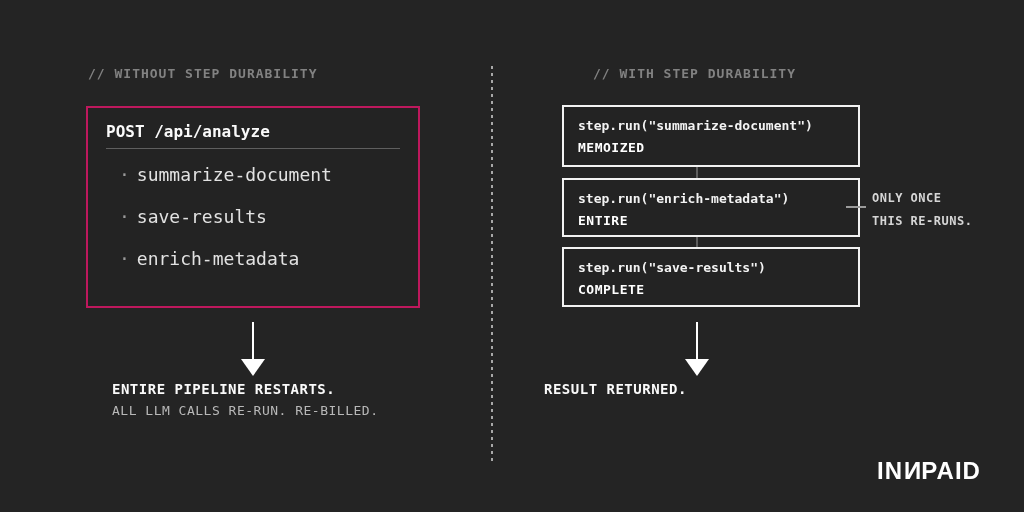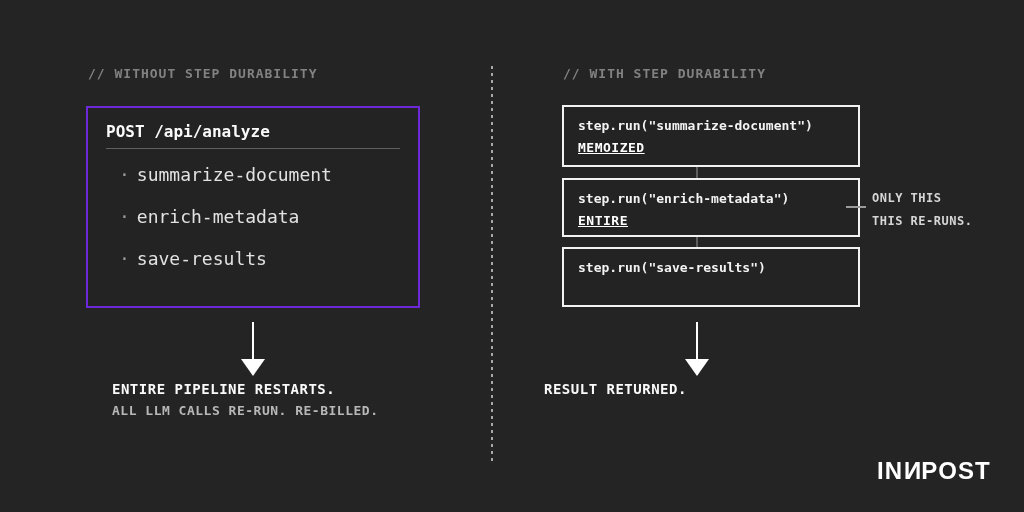--- a/index.html
+++ b/index.html
@@ -16,28 +16,28 @@
   
   .panel-header {
     position: absolute;
     font-size: 13px;
     font-weight: 700;
     letter-spacing: 1px;
     color: #828282;
     white-space: nowrap;
   }
   .left-header  { left: 88px;  top: 66px; }
-  .right-header { left: 563px; top: 66px; text-align: right; }
+  .right-header { left: 593px; top: 66px; text-align: right; }
 
   
   .api-box {
     position: absolute;
     left: 86px; top: 106px;
     width: 330px; height: 198px;
-    border: 2px solid #6d28d9;
+    border: 2px solid #be185d;
     background: #232323;
     box-sizing: content-box;
   }
   .api-title {
     margin: 14px 18px 0 18px;
     font-size: 16px;
     font-weight: 700;
     color: #fafafa;
     white-space: nowrap;
   }
@@ -85,21 +85,20 @@
     white-space: nowrap;
   }
   .step-status {
     margin-top: 5px;
     font-size: 13px;
     line-height: 17px;
     font-weight: 700;
     color: #ffffff;
     letter-spacing: 0.5px;
     white-space: nowrap;
-    text-decoration: underline;
   }
   .connector {
     position: absolute;
     left: 696px;
     width: 2px;
     background: #5e5e5e;
   }
   .connector.c1 { top: 167px; height: 11px; }
   .connector.c2 { top: 237px; height: 10px; }
 
@@ -149,21 +148,21 @@
     font-weight: 700;
     color: #fafafa;
     letter-spacing: 0.5px;
     white-space: nowrap;
   }
   .result-sub {
     position: absolute;
     top: 403px;
     font-size: 13px;
     line-height: 16px;
-    font-weight: 700;
+    font-weight: 400;
     color: #b8b8b8;
     letter-spacing: 0.5px;
     white-space: nowrap;
   }
   .lx { left: 112px; }
   .rx { left: 544px; }
 
   
   .logo {
     position: absolute;
@@ -187,24 +186,24 @@
 
   <div class="panel-header left-header">// WITHOUT STEP DURABILITY</div>
 
   <div class="api-box">
     <div class="api-title">POST /api/analyze</div>
     <div class="api-divider"></div>
     <div class="api-item first">
       <span class="bullet">·</span><span>summarize-document</span>
     </div>
     <div class="api-item">
-      <span class="bullet">·</span><span>enrich-metadata</span>
+      <span class="bullet">·</span><span>save-results</span>
     </div>
     <div class="api-item">
-      <span class="bullet">·</span><span>save-results</span>
+      <span class="bullet">·</span><span>enrich-metadata</span>
     </div>
   </div>
 
   <div class="arrow left-arrow">
     <div class="stem"></div>
     <div class="head"></div>
   </div>
 
   <div class="result-title lx">ENTIRE PIPELINE RESTARTS.</div>
   <div class="result-sub lx">ALL LLM CALLS RE-RUN. RE-BILLED.</div>
@@ -220,32 +219,33 @@
   <div class="connector c1"></div>
 
   <div class="step-box b2">
     <div class="step-code">step.run("enrich-metadata")</div>
     <div class="step-status">ENTIRE</div>
   </div>
   <div class="connector c2"></div>
 
   <div class="step-box b3">
     <div class="step-code">step.run("save-results")</div>
+    <div class="step-status">COMPLETE</div>
   </div>
 
   <div class="annotation-line"></div>
   <div class="annotation-text">
-    <div>ONLY THIS</div>
+    <div>ONLY ONCE</div>
     <div>THIS RE-RUNS.</div>
   </div>
 
   <div class="arrow right-arrow">
     <div class="stem"></div>
     <div class="head"></div>
   </div>
 
   <div class="result-title rx">RESULT RETURNED.</div>
 
   <div class="logo">
-    <span>IN</span><span class="flip">N</span><span>POST</span>
+    <span>IN</span><span class="flip">N</span><span>PAID</span>
   </div>
 
 </div>
 
 </body></html>

